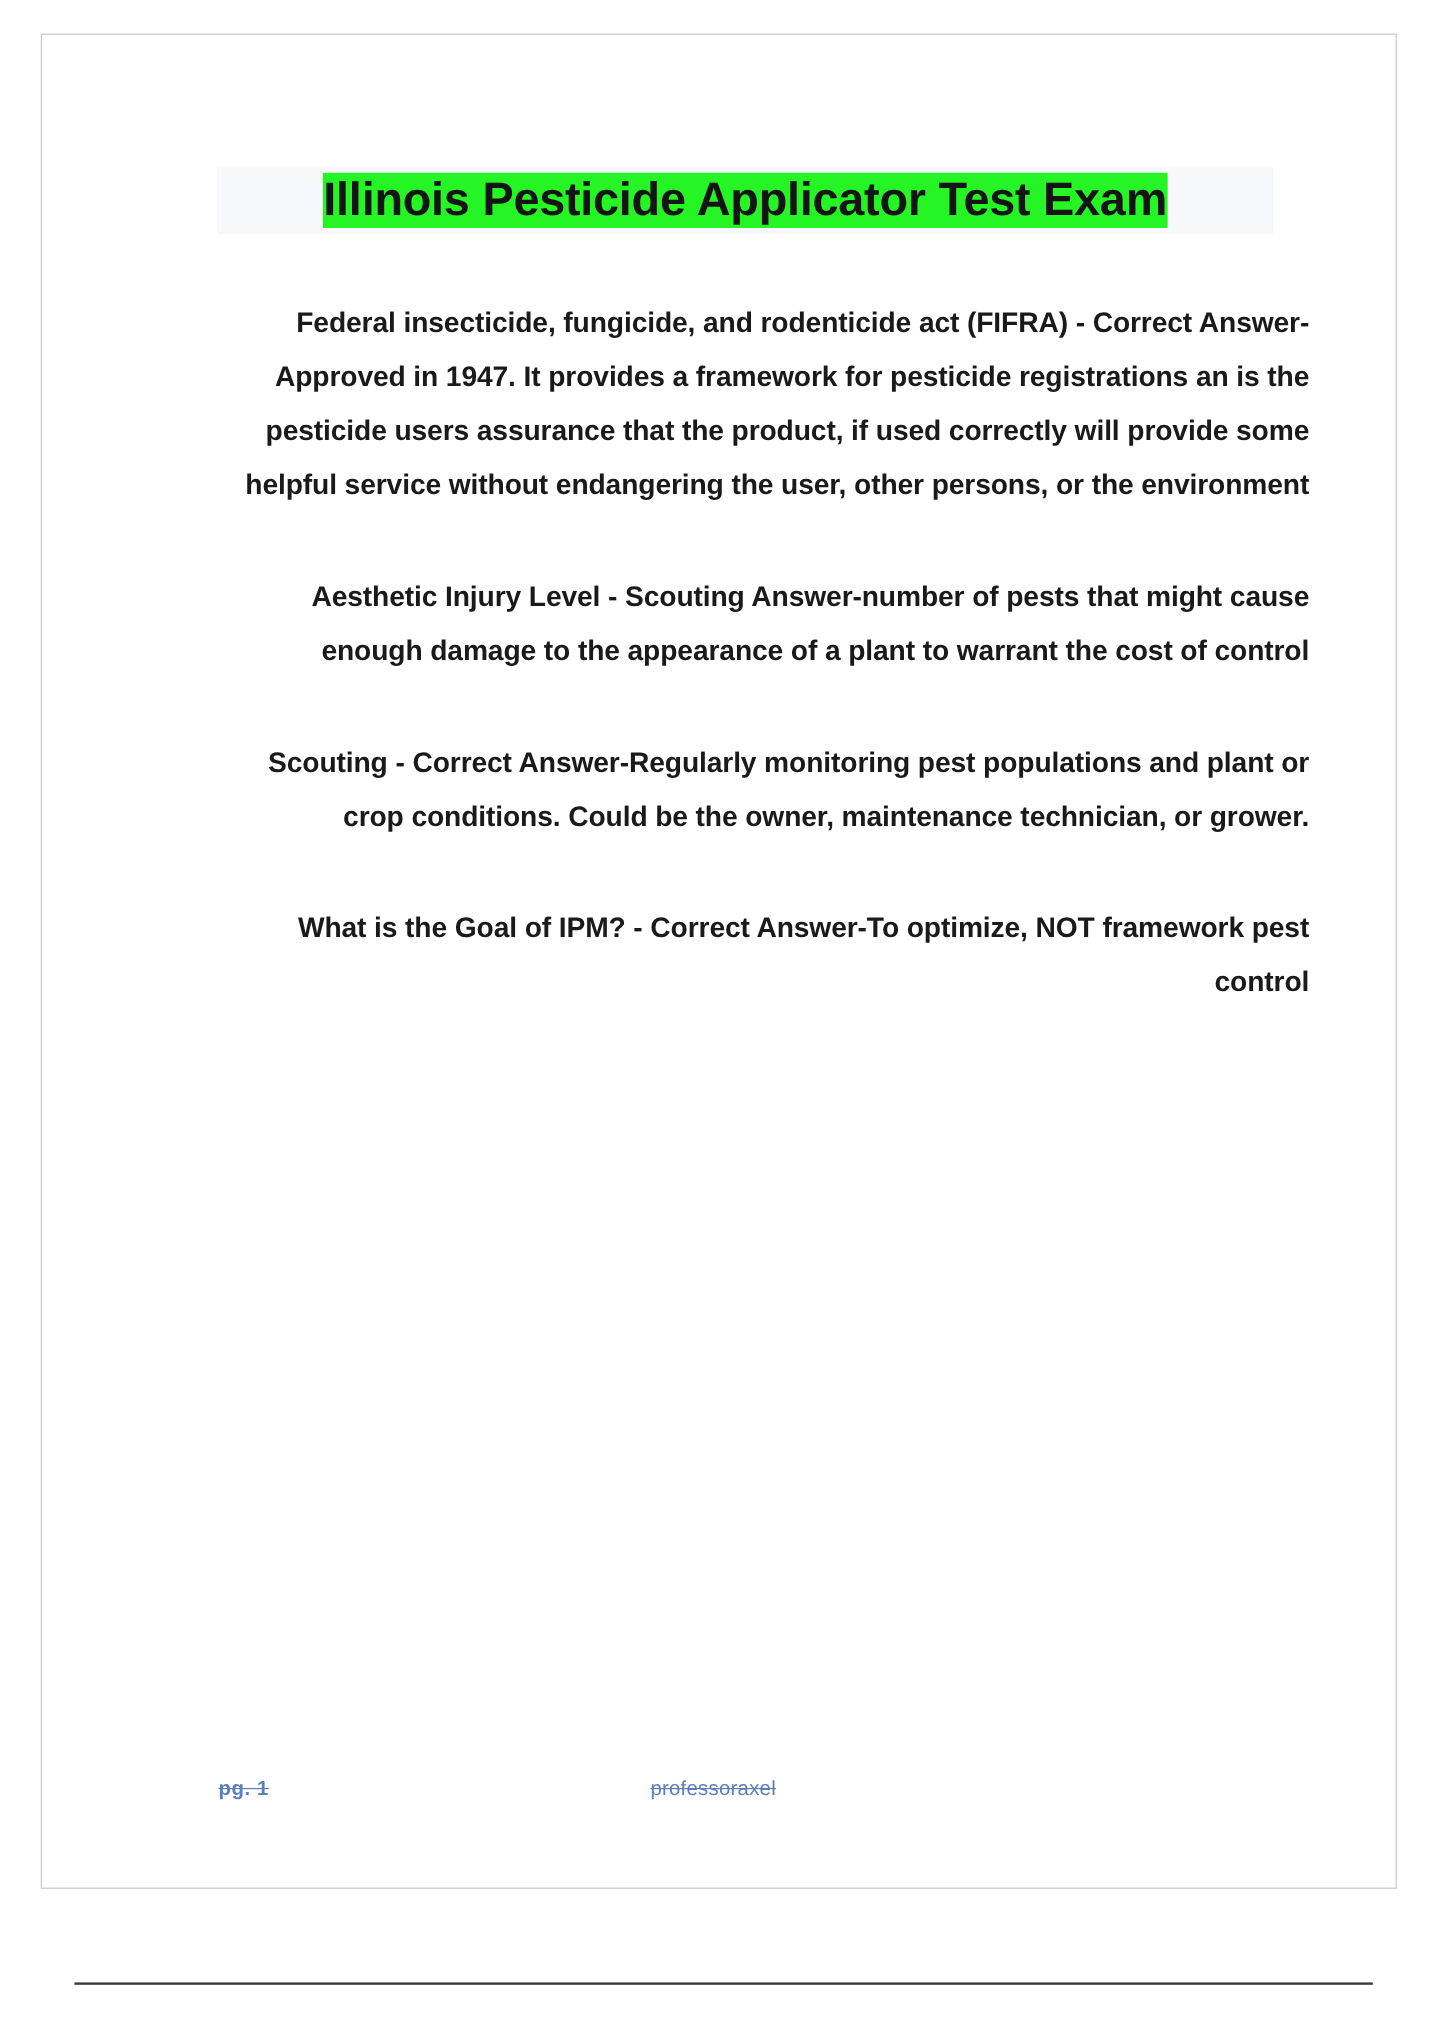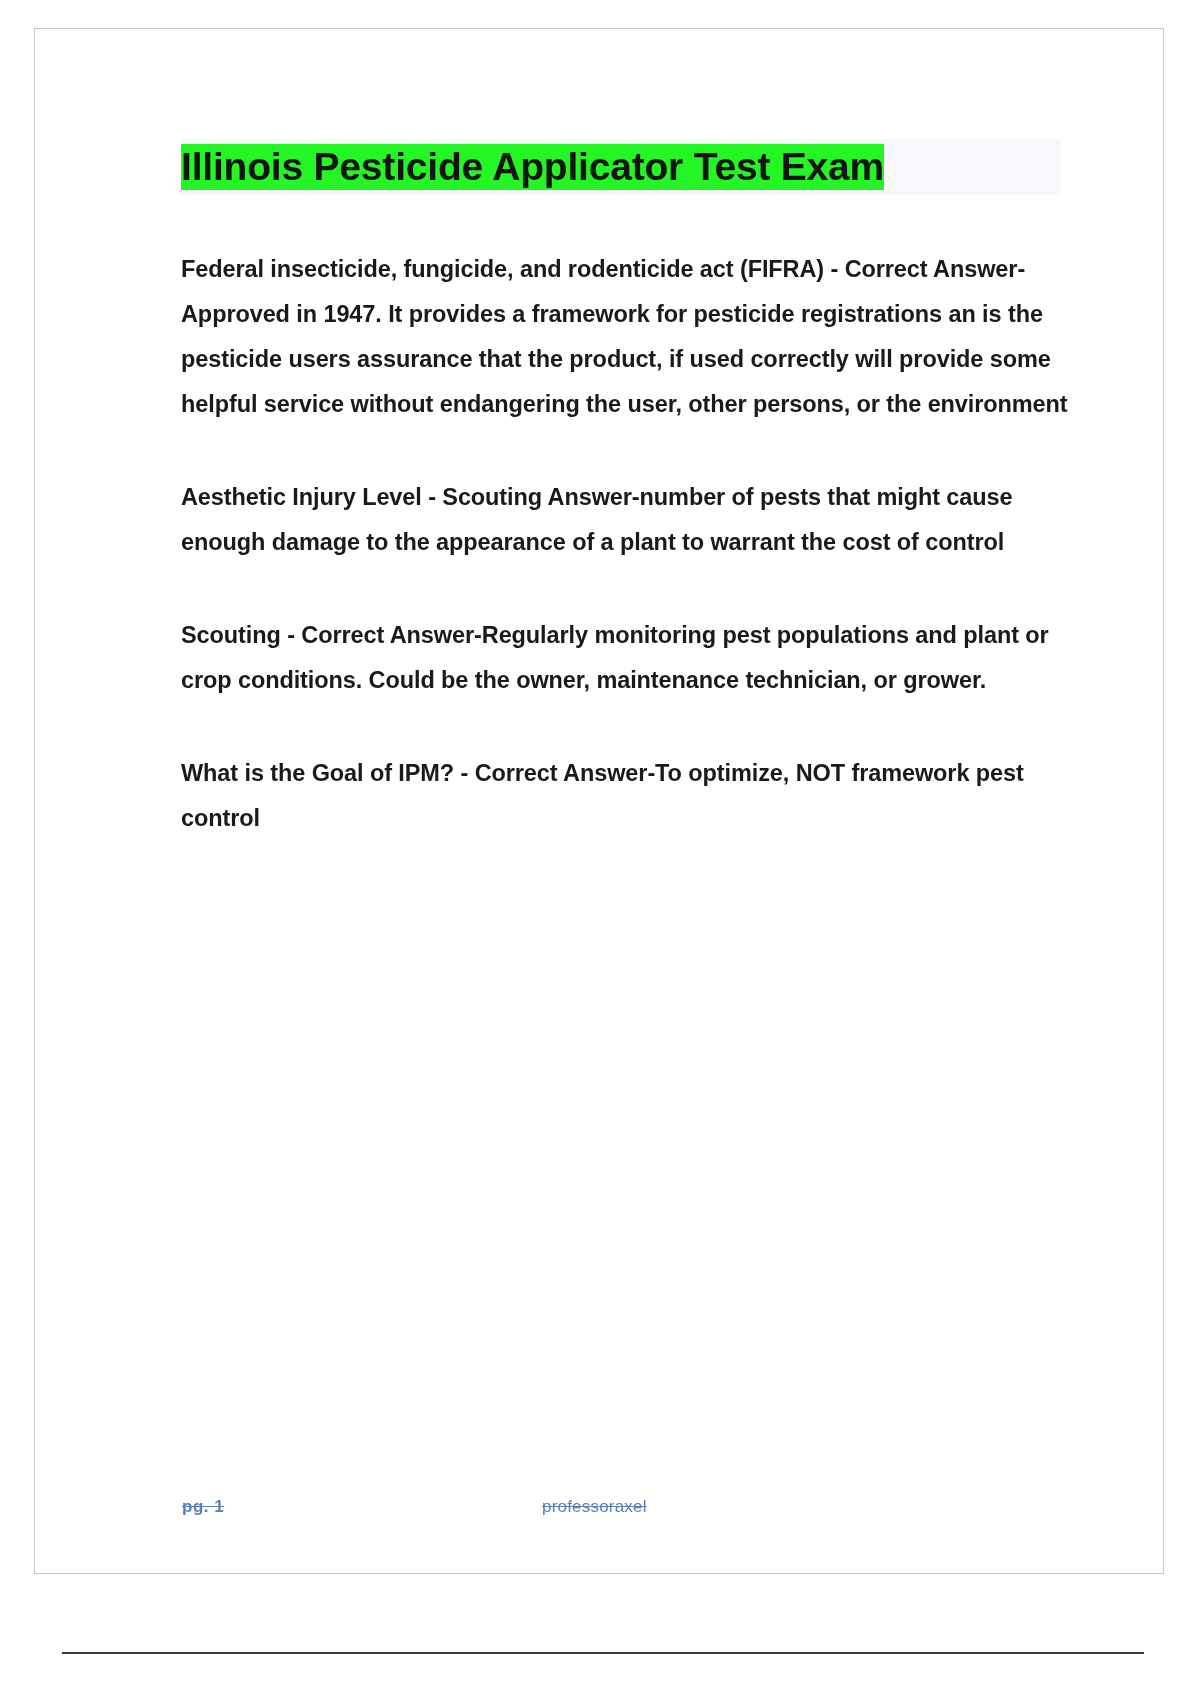--- a/index.html
+++ b/index.html
@@ -66,50 +66,51 @@
     margin: 0;
     font-size: 39px;
     line-height: 56px;
     font-weight: bold;
     color: #141414;
     letter-spacing: -0.2px;
     font-family: "Liberation Sans", sans-serif;
     width: 880px;
     background: #f6f8fb;
     display: block;
+    text-align: center;
   }
   h1.doc-title .hl {
     background: #25f425;
     padding: 1px 0 2px 0;
     box-decoration-break: clone;
     -webkit-box-decoration-break: clone;
   }
 
   .qa-list {
     margin-top: 52px;
   }
   .qa {
     margin: 0 0 48px 0;
     font-size: 23.5px;
     line-height: 45px;
     font-weight: bold;
     color: #1a1a1a;
     letter-spacing: -0.1px;
     width: 910px;
+    text-align: right;
   }
   .qa:last-child { margin-bottom: 0; }
 
   
   .footer {
     position: absolute;
     left: 147px;
     top: 1452px;
     width: 880px;
     height: 26px;
-    margin-top: 16px;
   }
   .footer .pg {
     position: absolute;
     left: 0;
     top: 0;
     font-size: 17px;
     color: #5b7fb9;
     text-decoration: line-through;
     font-weight: bold;
     letter-spacing: 0.5px;

